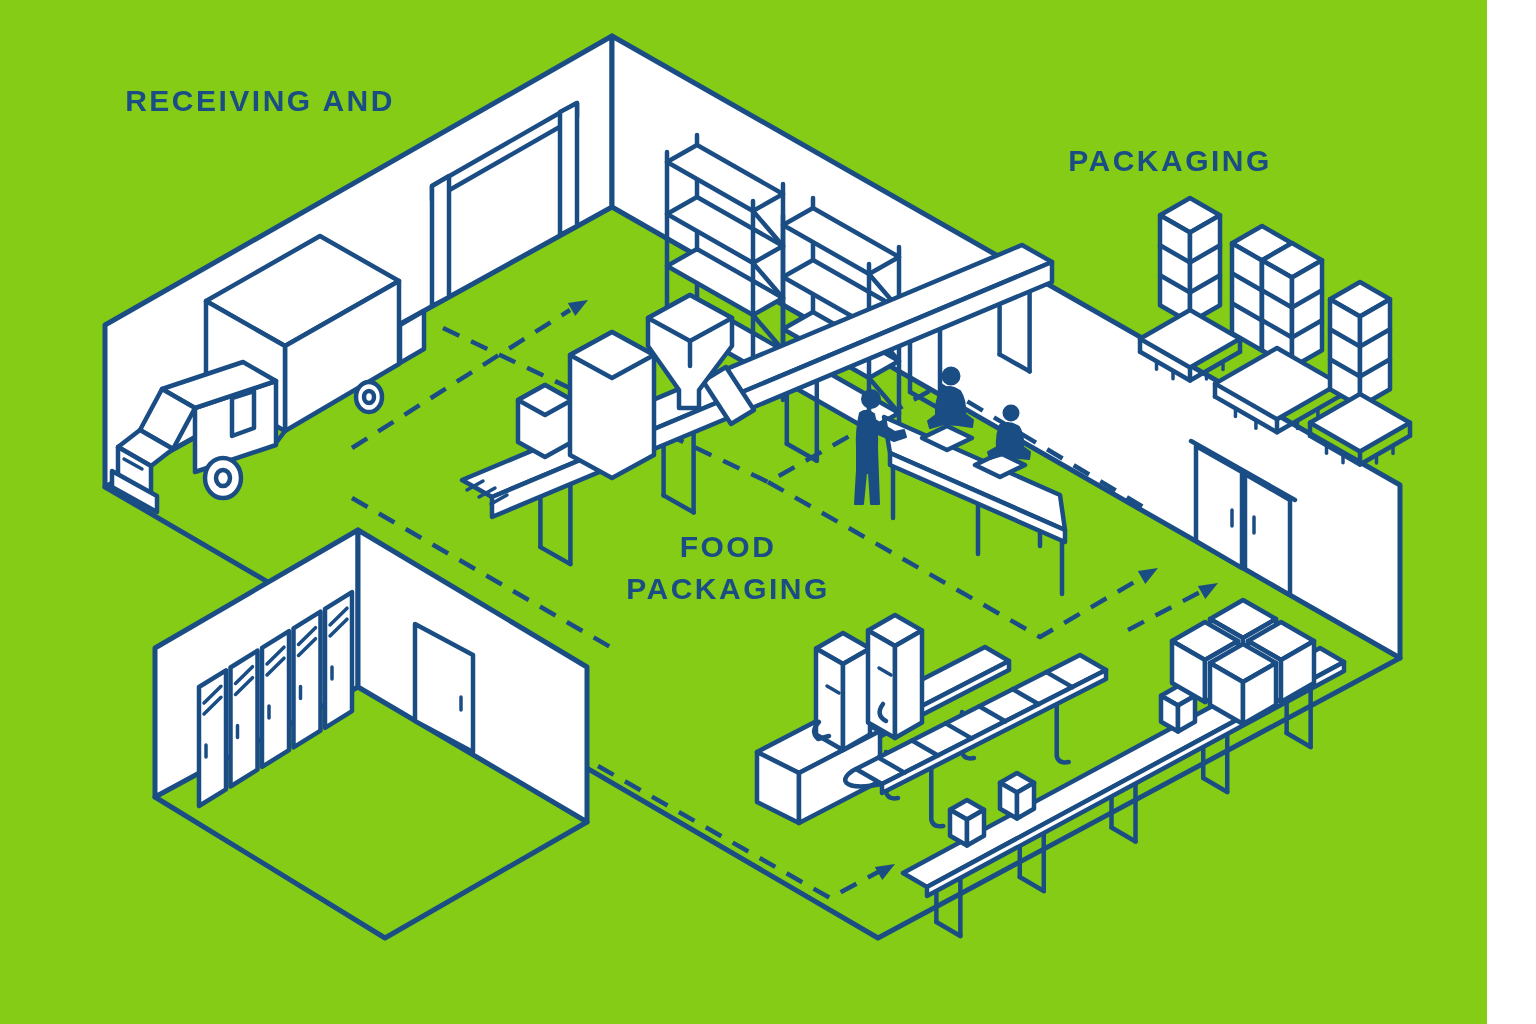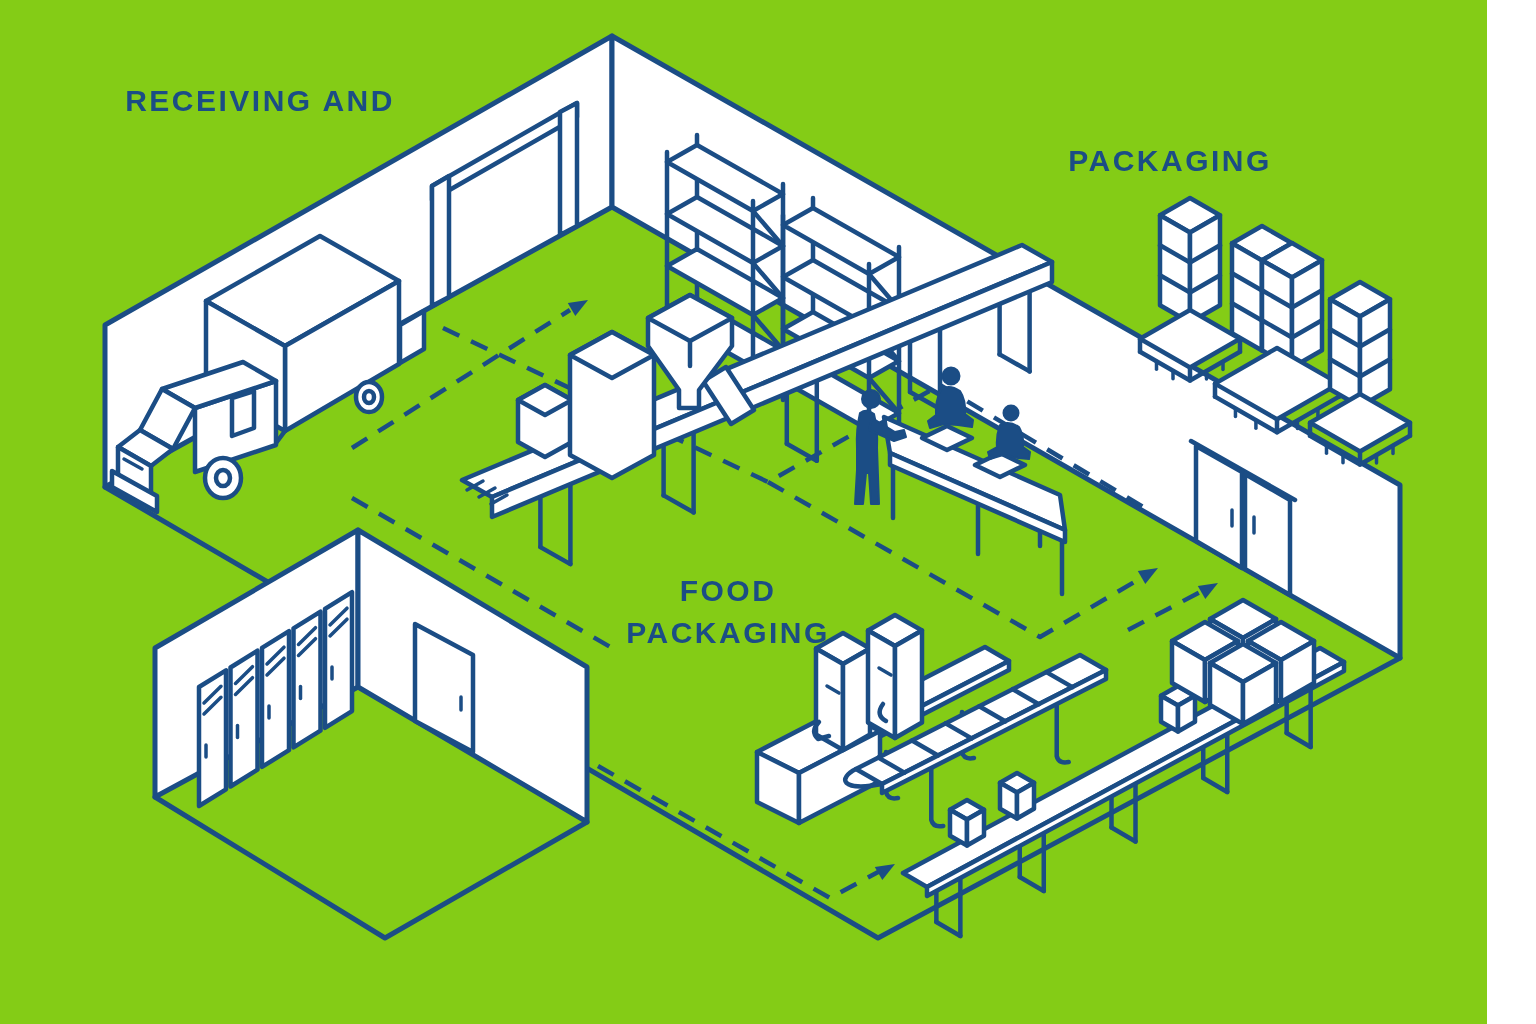--- a/index.html
+++ b/index.html
@@ -326,17 +326,17 @@
         <polygon points="1243.0,682.0 1276.0,663.0 1276.0,705.0 1243.0,724.0" class="wf"></polygon>
       </g>
 </svg>
 
 <div class="lbl" style="left:260px;top:80px;">
   <span style="display:block">RECEIVING AND</span>
 </div>
 <div class="lbl" style="left:1170px;top:140px;">
   <span style="display:block">PACKAGING</span>
 </div>
-<div class="lbl" style="left:728px;top:526px;margin-top:44px;">
+<div class="lbl" style="left:728px;top:526px;">
   <span style="display:block">FOOD</span>
   <span style="display:block">PACKAGING</span>
 </div>
 </div>
 
 </body></html>

